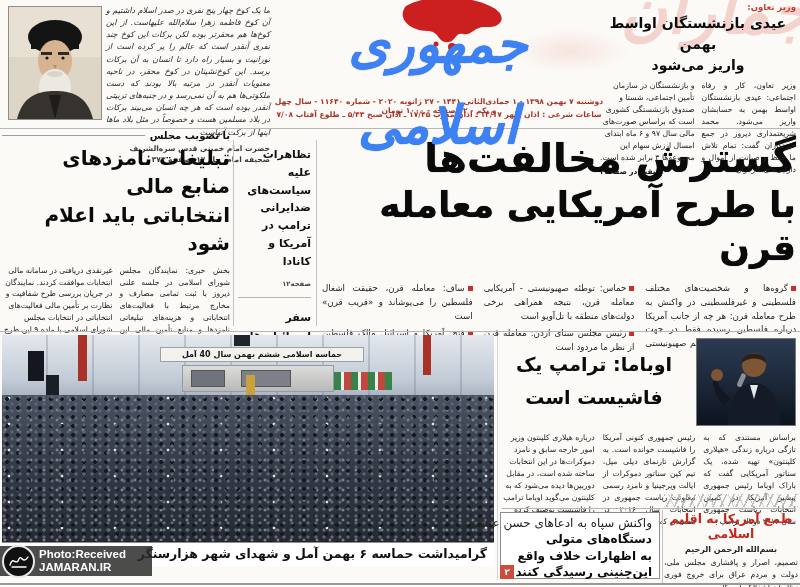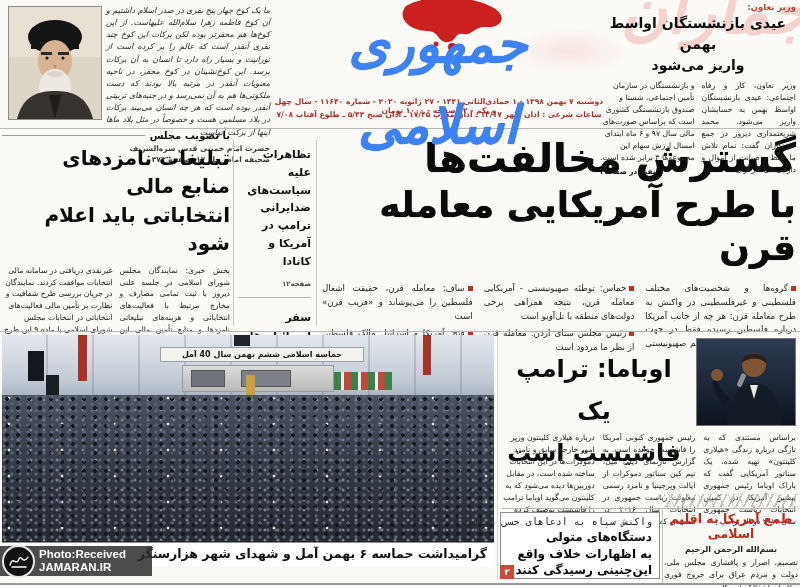--- a/index.html
+++ b/index.html
@@ -88,28 +88,28 @@
       font-size:12.5px;font-weight:bold;color:#101010;text-align:right;padding:3px 7px 0 150px;
       white-space:nowrap;overflow:hidden;}
   .wm-bar{left:0;top:546px;width:152px;height:30px;background:rgba(42,42,42,.84);z-index:3;
       display:flex;align-items:center;gap:4px;direction:ltr;}
   .wm-logo{width:33px;height:33px;border-radius:50%;background:#111;border:2px solid #e8e8e8;
       flex:0 0 auto;margin-left:2px;display:flex;align-items:center;justify-content:center;}
   .wm-txt{color:#fff;font-family:"Liberation Sans",sans-serif;font-weight:bold;font-size:11.5px;line-height:1.15;}
   
   .obama{left:502px;top:336px;width:294px;height:170px;}
   .obama-photo{position:absolute;right:0;top:2px;width:100px;height:88px;border:1px solid #777;}
-  .obama-h{position:absolute;right:112px;left:2px;top:12px;font-size:24px;font-weight:bold;
+  .obama-h{position:absolute;right:112px;left:2px;top:12px;font-size:19px;font-weight:bold;
       line-height:1.75;text-align:center;color:#0a0a0a;}
   .obama-cols{position:absolute;left:0;right:0;top:96px;display:flex;gap:8px;}
   .obama-cols > div{flex:1;font-size:7.7px;line-height:1.55;color:#222;}
   
   .sepah{left:500px;top:512px;width:160px;height:67px;border:1px solid #8d8d8d;background:#fff;
       padding:3px 7px 0 7px;}
-  .sepah .krow .ktext{font-size:10px;font-weight:normal;color:#222;font-family:Liberation Mono, monospace;}
+  .sepah .krow .ktext{font-size:12px;font-weight:normal;color:#222;}
   .sepah-h{font-size:12px;font-weight:bold;line-height:1.38;text-align:right;color:#0b0b0b;margin-top:1px;}
   .badge{position:absolute;left:-1px;bottom:-1px;width:14px;height:14px;background:#cd4a3c;color:#fff;
       font-size:8.5px;font-weight:bold;display:flex;align-items:center;justify-content:center;}
   .kurd{left:664px;top:494px;width:134px;height:93px;overflow:hidden;}
   .ornament{height:13px;opacity:.75;
       background:
        repeating-linear-gradient(115deg,#a9a9a9 0 1.5px,transparent 1.5px 7px),
        repeating-linear-gradient(65deg,#c2c2c2 0 1px,transparent 1px 9px);}
   .kurd-title{font-size:12.5px;font-weight:bold;color:#c4271c;text-align:center;margin-top:4px;}
   .kurd-bism{font-size:8px;font-weight:bold;text-align:center;margin-top:4px;color:#222;}

